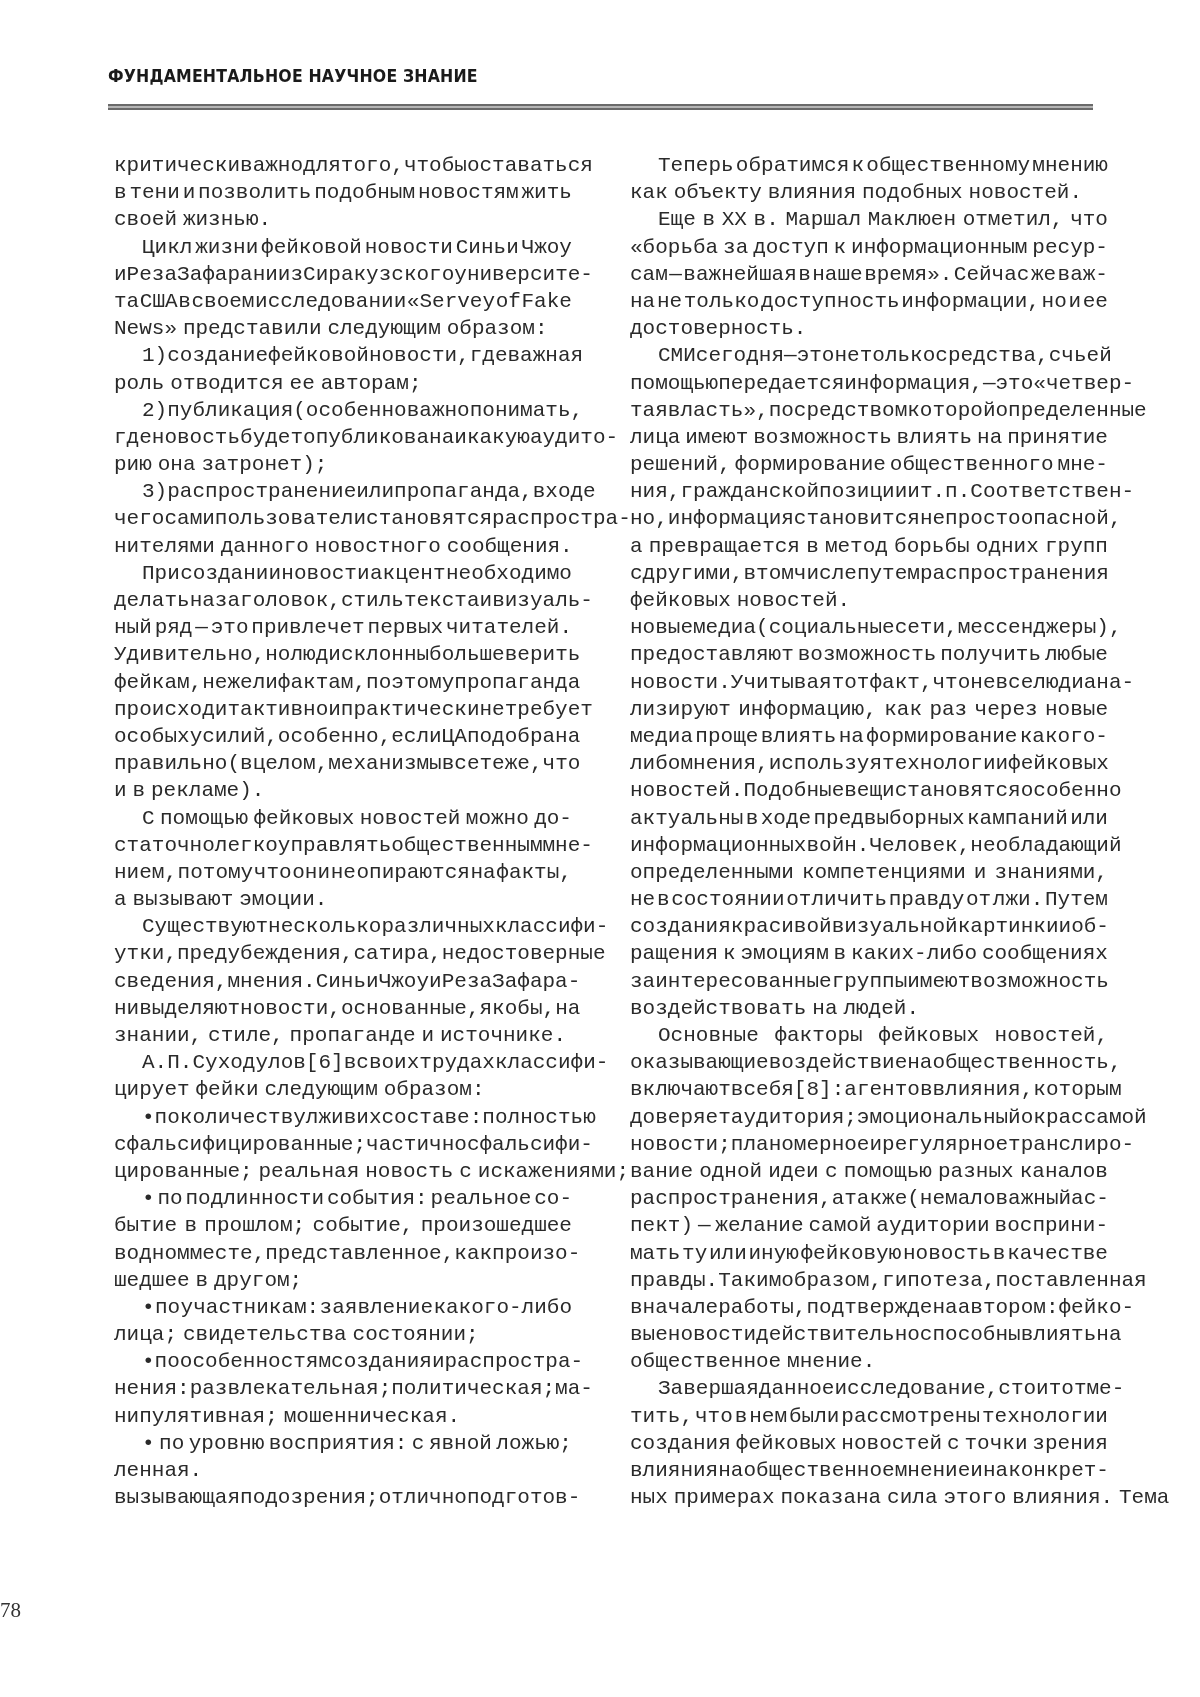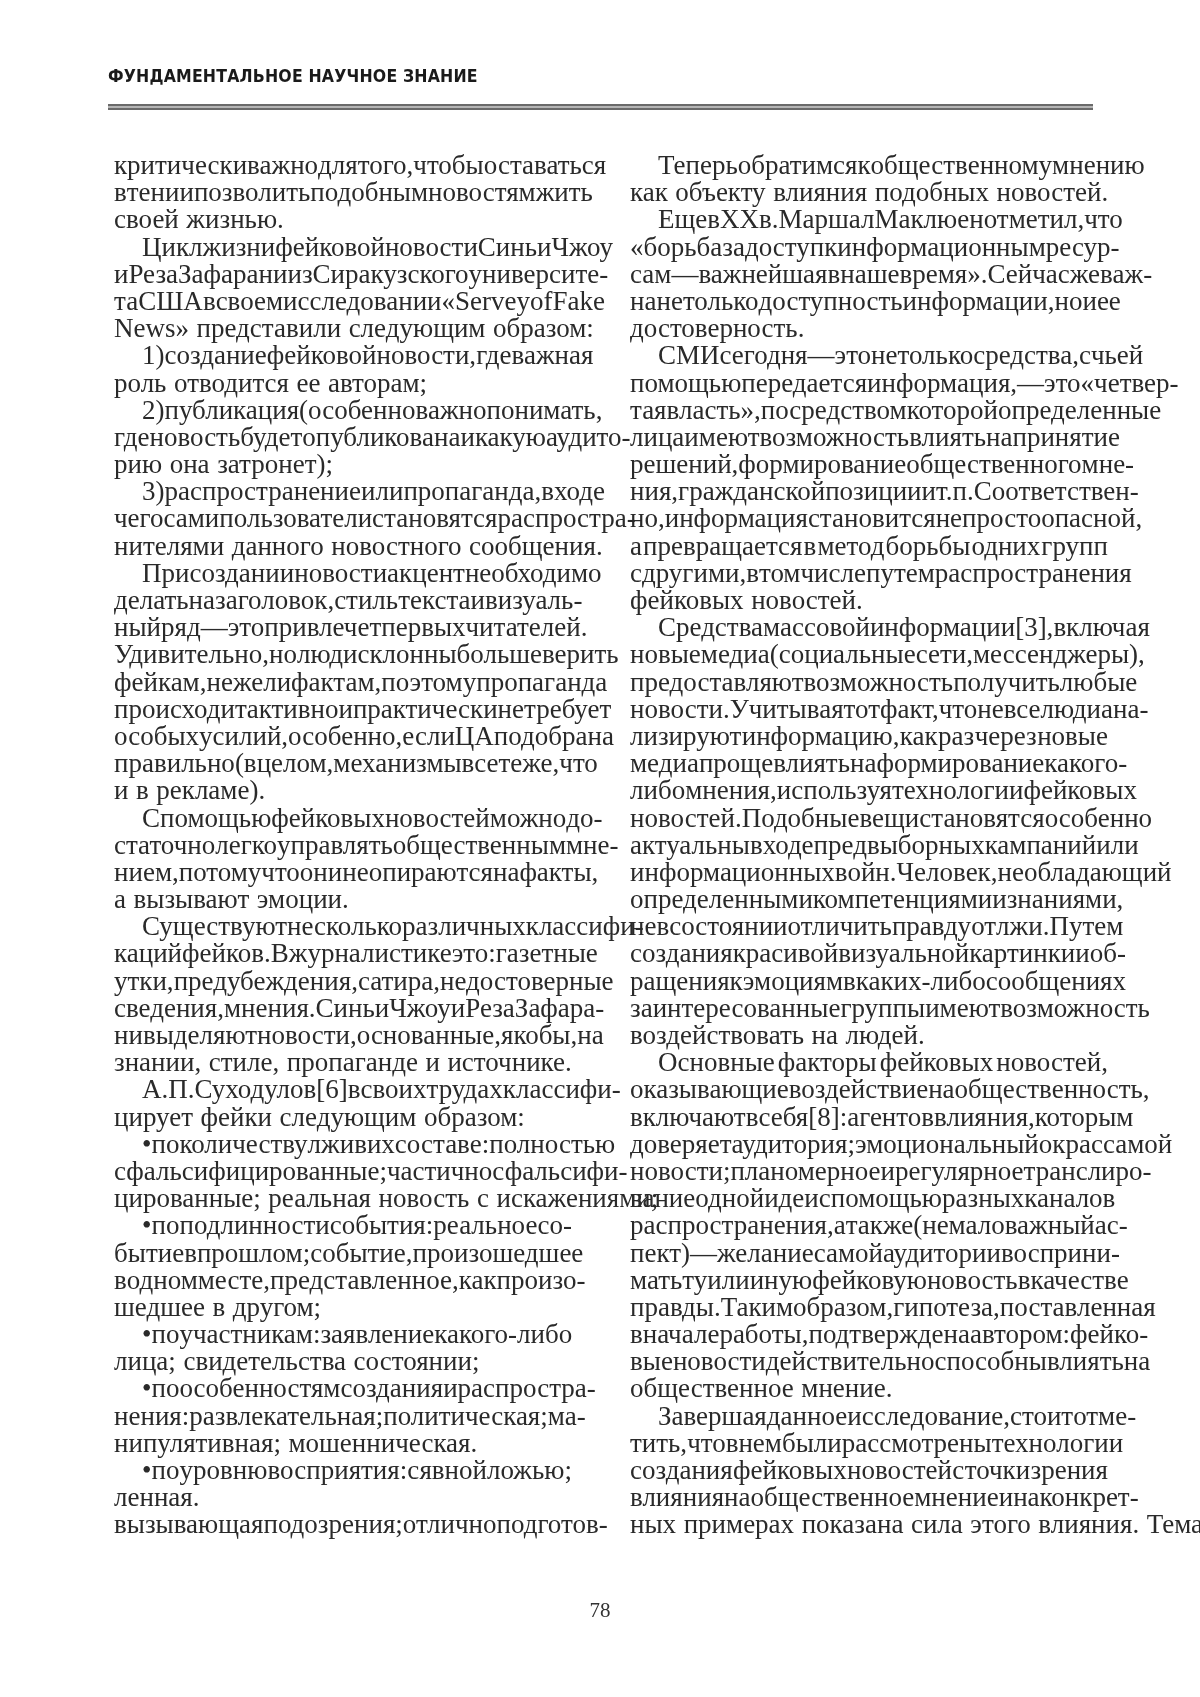--- a/index.html
+++ b/index.html
@@ -11,31 +11,31 @@
     font-size: 17.5px; letter-spacing: 0.2px; color: #1a1a1a;
     transform: scaleX(0.9); transform-origin: left center;
   }
   .rule {
     position: absolute; left: 108px; width: 985px; top: 104px; height: 6px;
     border-top: 2px solid #6a6a6a; border-bottom: 2px solid #6a6a6a; background: #b5b5b5;
     box-sizing: border-box;
   }
   .col {
     position: absolute; top: 152px; width: 458px;
-    font-family: Liberation Serif, serif; font-size: 27px; line-height: 27.2px; color: #2a2a2a;
+    font-family: Liberation Mono, monospace; font-size: 21px; line-height: 27.2px; color: #2a2a2a;
   }
   .col.left { left: 114px; }
   .col.right { left: 614px; width: 478px; margin-left: 16px; }
   .line { white-space: nowrap; display: flex; justify-content: space-between; height: 27.2px; }
   .line.last { justify-content: flex-start; }
   .line.indent { padding-left: 28px; }
   .line .w { display: inline-block; }
   .line.last .w { margin-right: 0.28em; }
   .page-number {
-    position: absolute; top: 1598px; left: 0; width: 1200px; text-align: center;
+    position: absolute; top: 1598px; left: 0; width: 1200px; text-align: left;
     font-family: "Liberation Serif", serif; font-size: 21px; color: #333;
   }
 </style>
 </head>
 <body>
 
 <div class="page">
   <div class="running-head">ФУНДАМЕНТАЛЬНОЕ НАУЧНОЕ ЗНАНИЕ</div>
   <div class="rule"></div>
 
@@ -265,28 +265,20 @@
         </div>
       </div>
       <div>
         <div class="line indent">
           <span class="w">Существуют</span>
           <span class="w">несколько</span>
           <span class="w">различных</span>
           <span class="w">классифи-</span>
         </div>
         <div class="line">
-          <span class="w">каций</span>
-          <span class="w">фейков.</span>
-          <span class="w">В</span>
-          <span class="w">журналистике</span>
-          <span class="w">это:</span>
-          <span class="w">газетные</span>
-        </div>
-        <div class="line">
           <span class="w">утки,</span>
           <span class="w">предубеждения,</span>
           <span class="w">сатира,</span>
           <span class="w">недостоверные</span>
         </div>
         <div class="line">
           <span class="w">сведения,</span>
           <span class="w">мнения.</span>
           <span class="w">Синьи</span>
           <span class="w">Чжоу</span>
@@ -573,27 +565,20 @@
           <span class="w">числе</span>
           <span class="w">путем</span>
           <span class="w">распространения</span>
         </div>
         <div class="line last">
           <span class="w">фейковых</span>
           <span class="w">новостей.</span>
         </div>
       </div>
       <div>
-        <div class="line indent">
-          <span class="w">Средства</span>
-          <span class="w">массовой</span>
-          <span class="w">информации</span>
-          <span class="w">[3],</span>
-          <span class="w">включая</span>
-        </div>
         <div class="line">
           <span class="w">новые</span>
           <span class="w">медиа</span>
           <span class="w">(социальные</span>
           <span class="w">сети,</span>
           <span class="w">мессенджеры),</span>
         </div>
         <div class="line">
           <span class="w">предоставляют</span>
           <span class="w">возможность</span>

